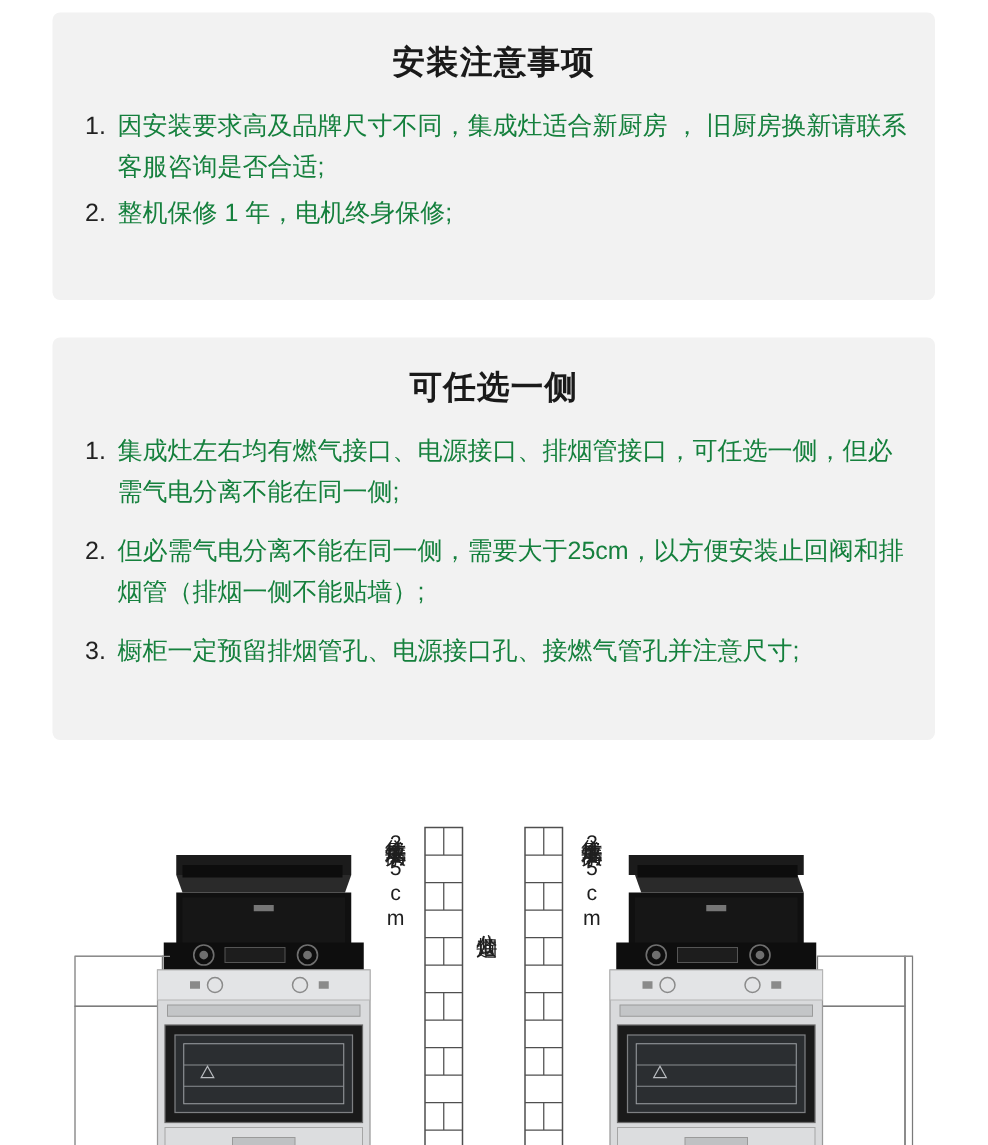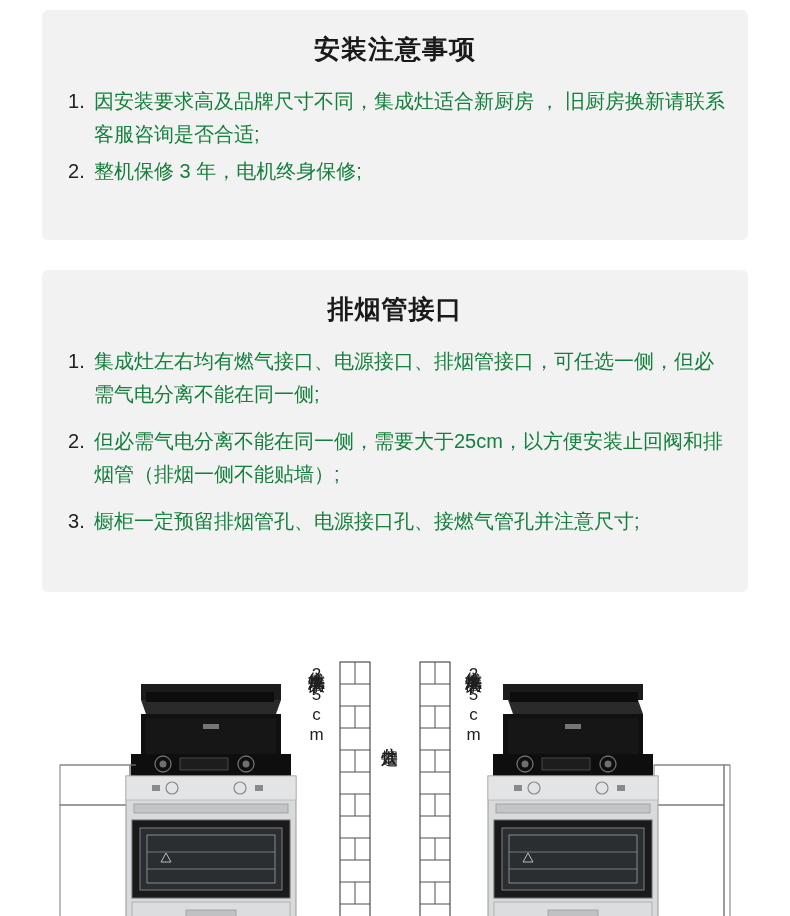--- a/index.html
+++ b/index.html
@@ -98,26 +98,26 @@
 </style>
 </head>
 <body>
 
 <div class="page">
 
   <div class="panel panel-1">
     <div class="panel-title">安装注意事项</div>
     <ol class="items">
       <li>因安装要求高及品牌尺寸不同，集成灶适合新厨房 ， 旧厨房换新请联系客服咨询是否合适;</li>
-      <li>整机保修 3 年，电机终身保修;</li>
+      <li>整机保修 1 年，电机终身保修;</li>
     </ol>
   </div>
 
   <div class="panel panel-2">
-    <div class="panel-title">排烟管接口</div>
+    <div class="panel-title">可任选一侧</div>
     <ol class="items spaced">
       <li>集成灶左右均有燃气接口、电源接口、排烟管接口，可任选一侧，但必需气电分离不能在同一侧;</li>
       <li>但必需气电分离不能在同一侧，需要大于25cm，以方便安装止回阀和排烟管（排烟一侧不能贴墙）;</li>
       <li>橱柜一定预留排烟管孔、电源接口孔、接燃气管孔并注意尺寸;</li>
     </ol>
   </div>
 
   <div class="diagram">
     <svg width="790" height="286" viewBox="0 0 790 286" xmlns="http://www.w3.org/2000/svg">
 

